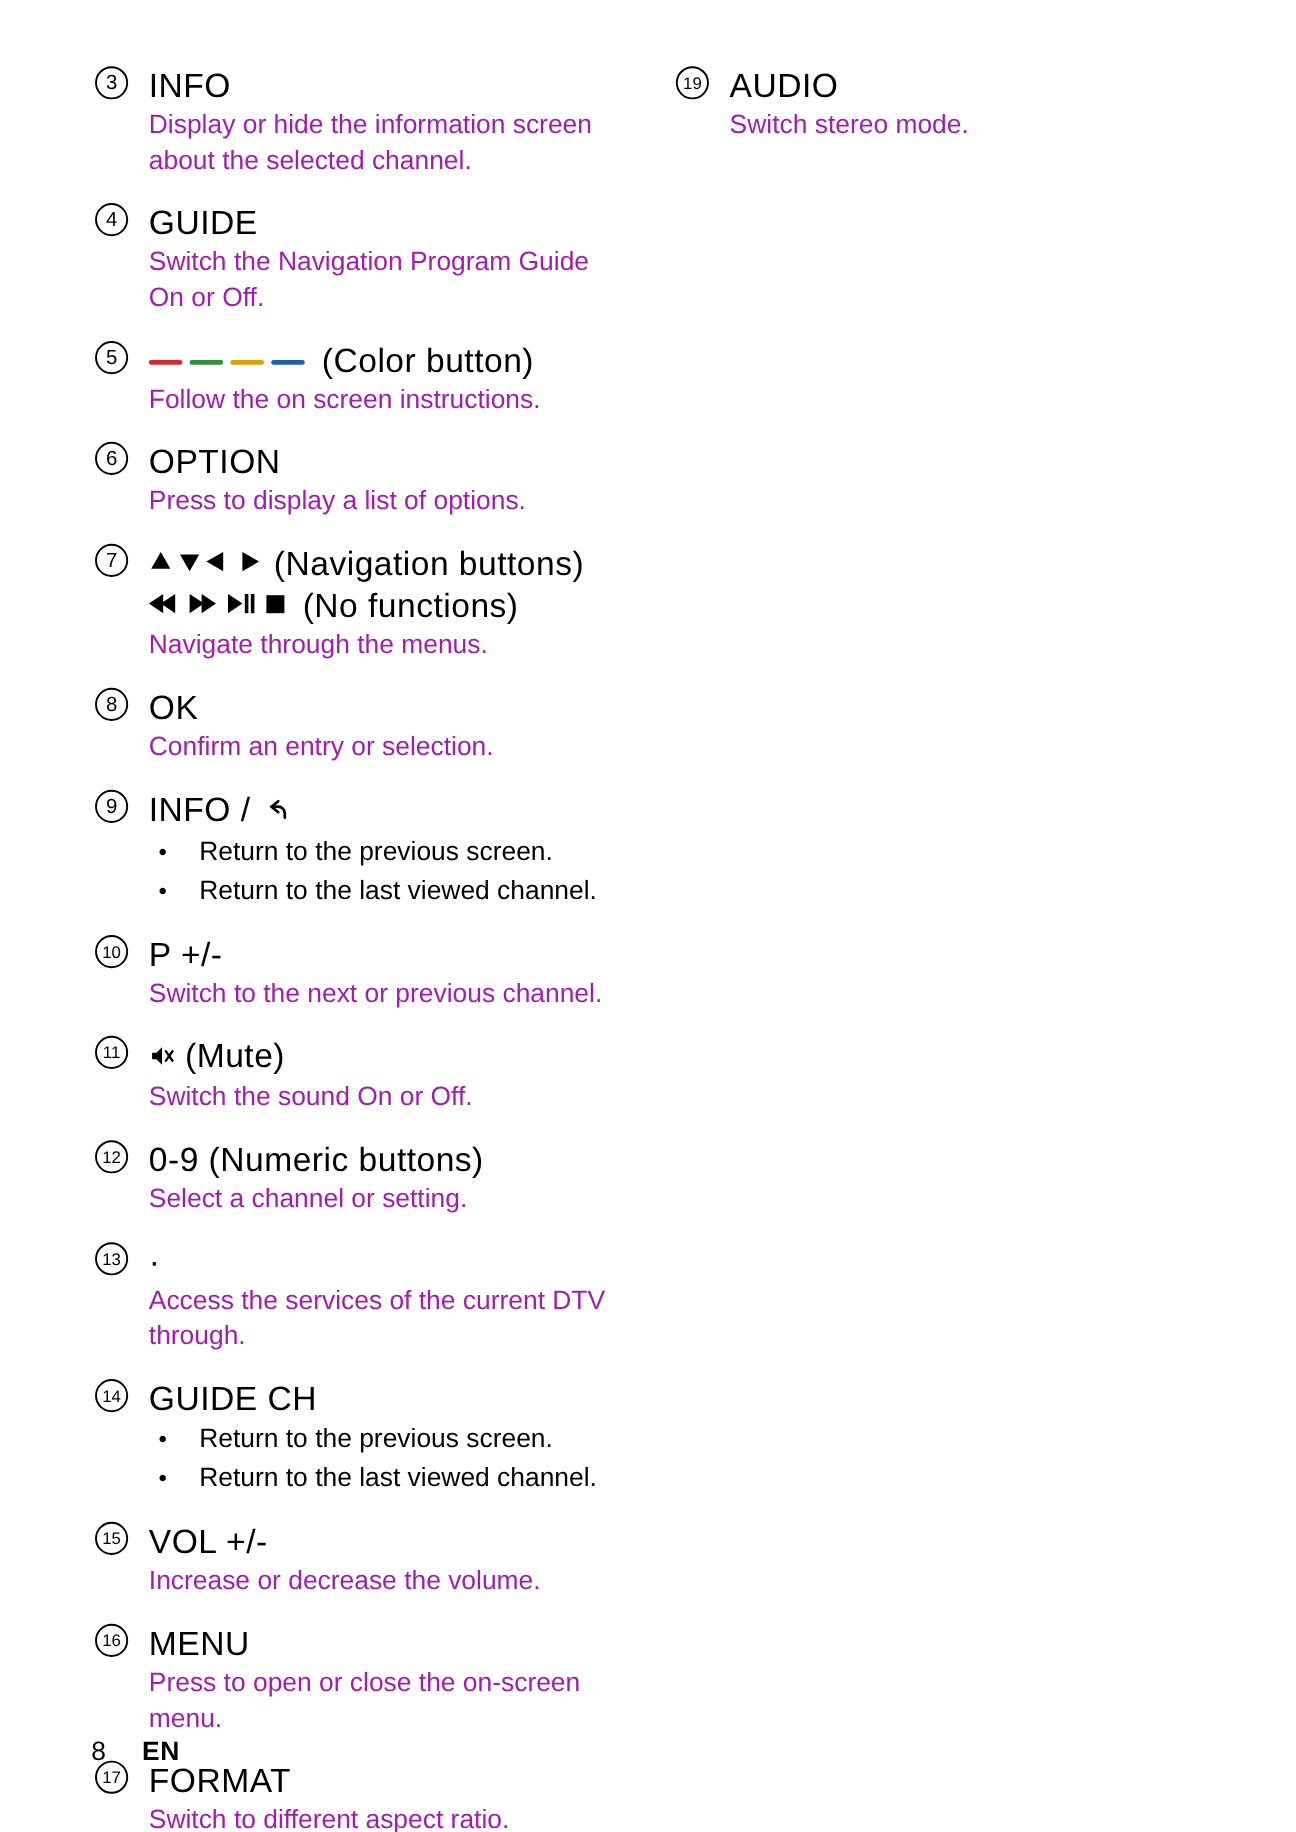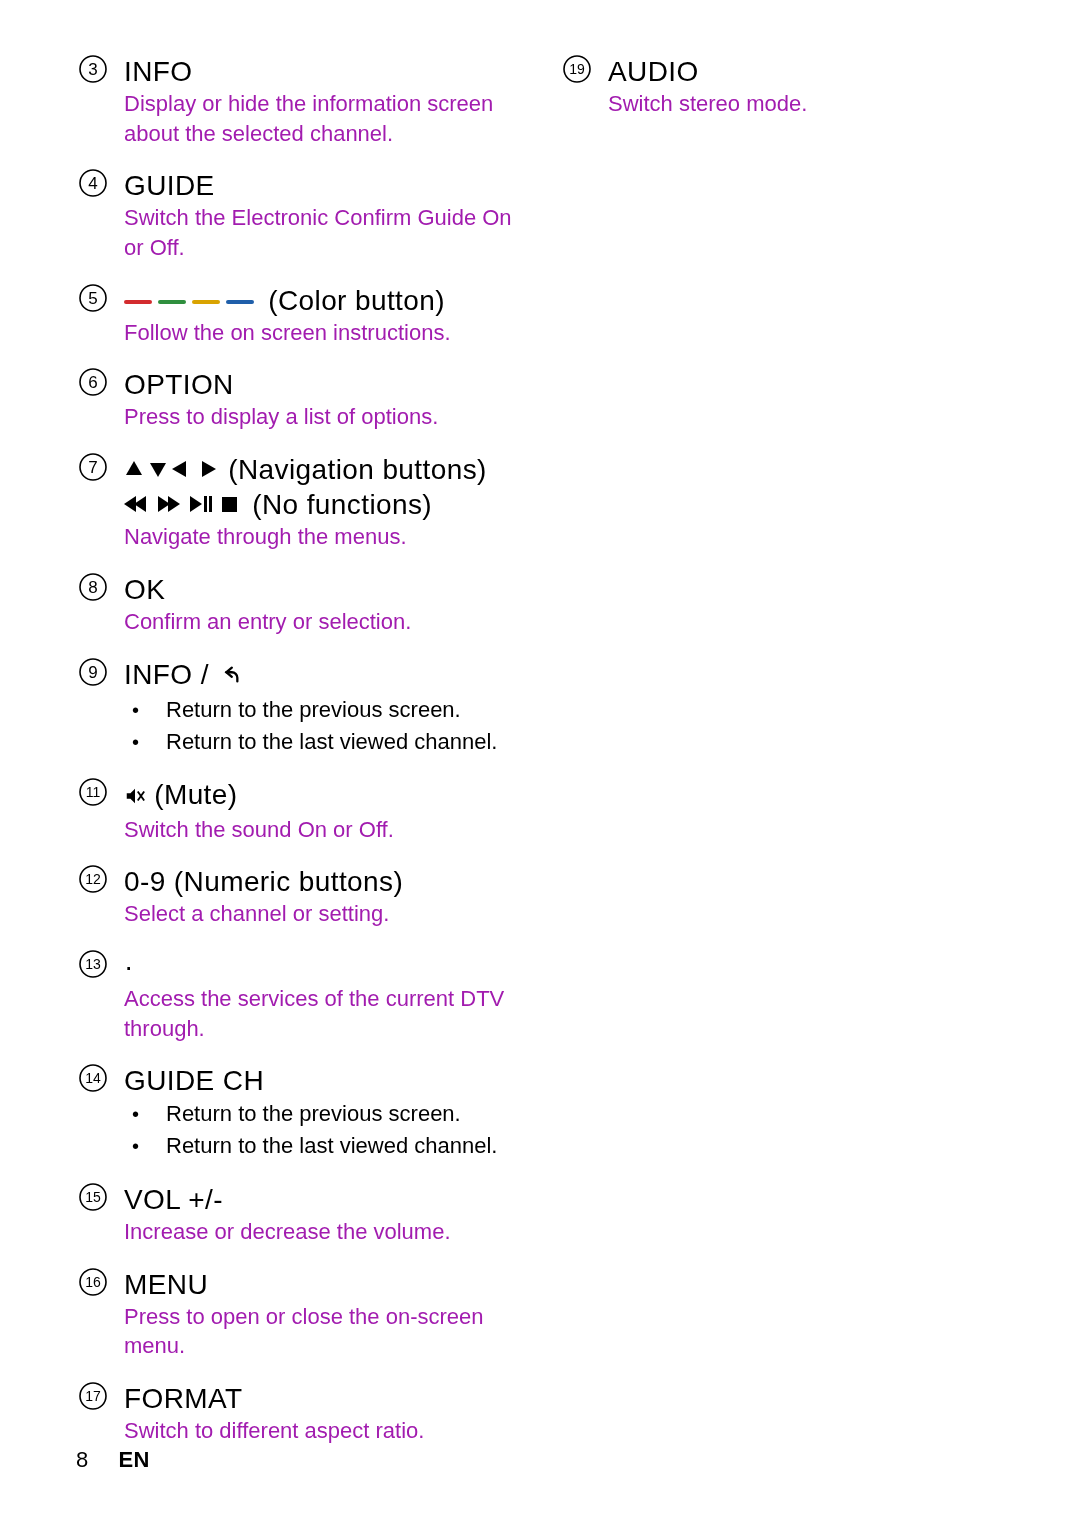--- a/index.html
+++ b/index.html
@@ -104,21 +104,21 @@
         </div>
         <div class="entry">
           <span class="circled">
             <svg width="30" height="30" viewBox="0 0 30 30">
               <circle cx="15" cy="15" r="13" fill="none" stroke="#000" stroke-width="1.6"></circle>
               <text x="15" y="15" text-anchor="middle" dominant-baseline="central" font-size="17" font-family="Gill Sans, Trebuchet MS, sans-serif" font-weight="400">4</text>
             </svg>
           </span>
           <div class="body">
             <div class="title">GUIDE</div>
-            <div class="desc">Switch the Electronic Confirm Guide On or Off.</div>
+            <div class="desc">Switch the Navigation Program Guide On or Off.</div>
           </div>
         </div>
         <div class="entry">
           <span class="circled">
             <svg width="30" height="30" viewBox="0 0 30 30">
               <circle cx="15" cy="15" r="13" fill="none" stroke="#000" stroke-width="1.6"></circle>
               <text x="15" y="15" text-anchor="middle" dominant-baseline="central" font-size="17" font-family="Gill Sans, Trebuchet MS, sans-serif" font-weight="400">5</text>
             </svg>
           </span>
           <div class="body">
@@ -191,20 +191,32 @@
             <ul class="bullets">
               <li>Return to the previous screen.</li>
               <li>Return to the last viewed channel.</li>
             </ul>
           </div>
         </div>
         <div class="entry">
           <span class="circled">
             <svg width="30" height="30" viewBox="0 0 30 30">
               <circle cx="15" cy="15" r="13" fill="none" stroke="#000" stroke-width="1.6"></circle>
+              <text x="15" y="15" text-anchor="middle" dominant-baseline="central" font-size="14" font-family="Gill Sans, Trebuchet MS, sans-serif" font-weight="400">10</text>
+            </svg>
+          </span>
+          <div class="body">
+            <div class="title">P +/-</div>
+            <div class="desc">Switch to the next or previous channel.</div>
+          </div>
+        </div>
+        <div class="entry">
+          <span class="circled">
+            <svg width="30" height="30" viewBox="0 0 30 30">
+              <circle cx="15" cy="15" r="13" fill="none" stroke="#000" stroke-width="1.6"></circle>
               <text x="15" y="15" text-anchor="middle" dominant-baseline="central" font-size="14" font-family="Gill Sans, Trebuchet MS, sans-serif" font-weight="400">11</text>
             </svg>
           </span>
           <div class="body">
             <div class="title"><span class="mute-icon"><svg width="22" height="22" viewBox="0 0 24 24">
                   <path fill="#000" d="M3 9v6h4l5 5V4L7 9H3z"></path>
                   <line x1="15" y1="7" x2="22" y2="17" stroke="#000" stroke-width="2"></line>
                   <line x1="22" y1="7" x2="15" y2="17" stroke="#000" stroke-width="2"></line>
                 </svg></span> <span>(Mute)</span></div>
             <div class="desc">Switch the sound On or Off.</div>

